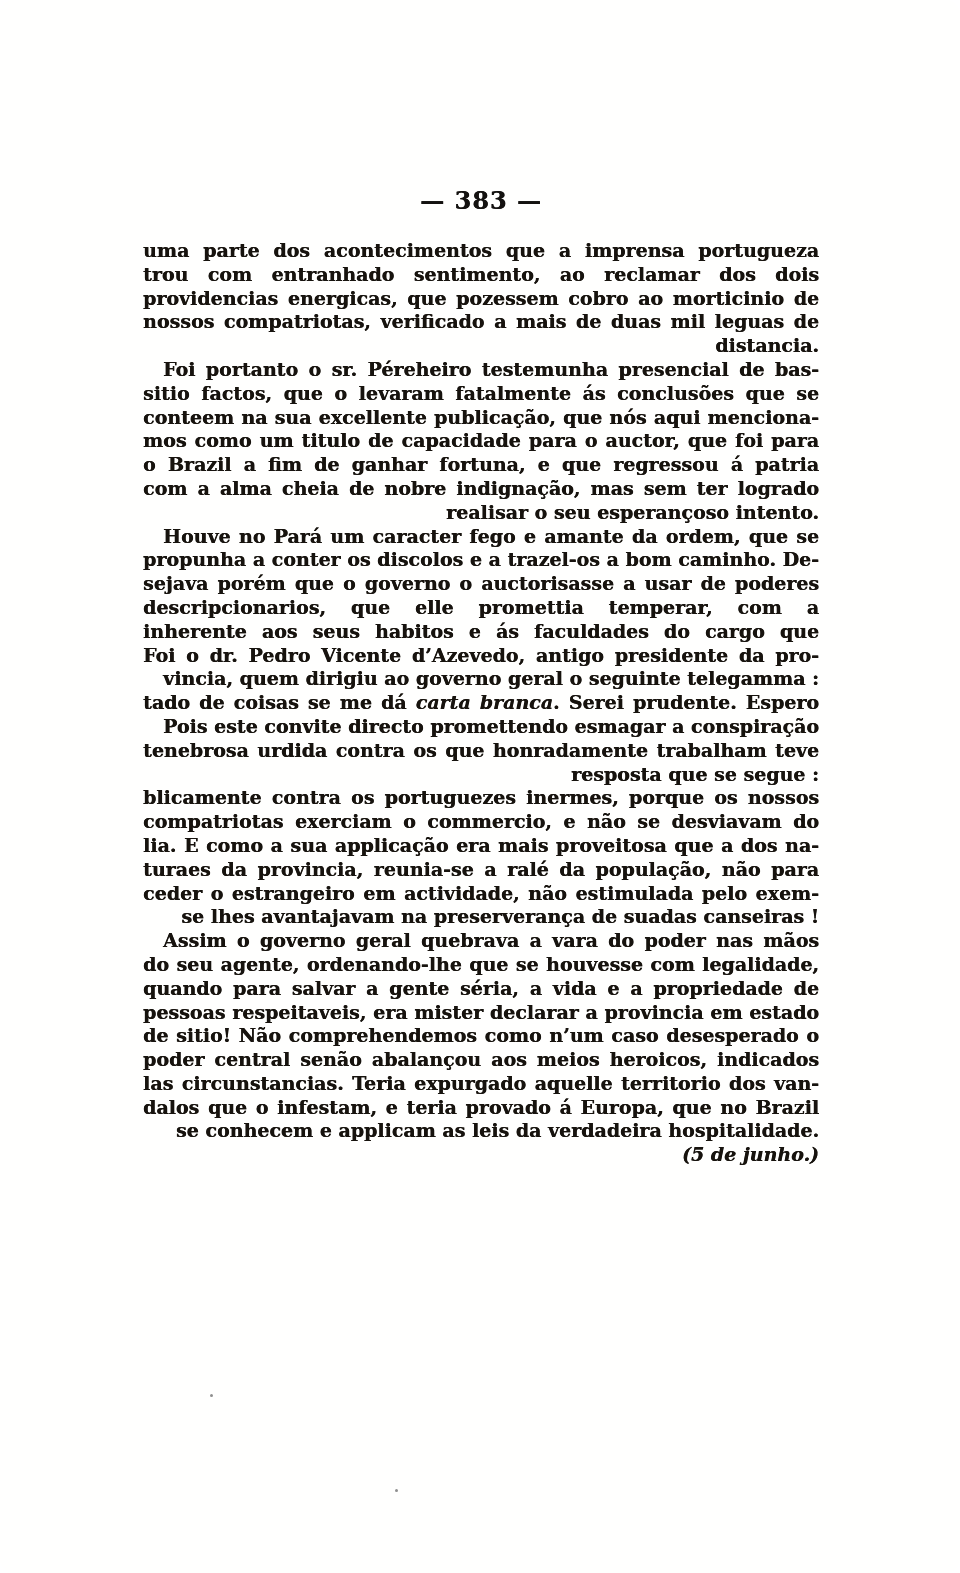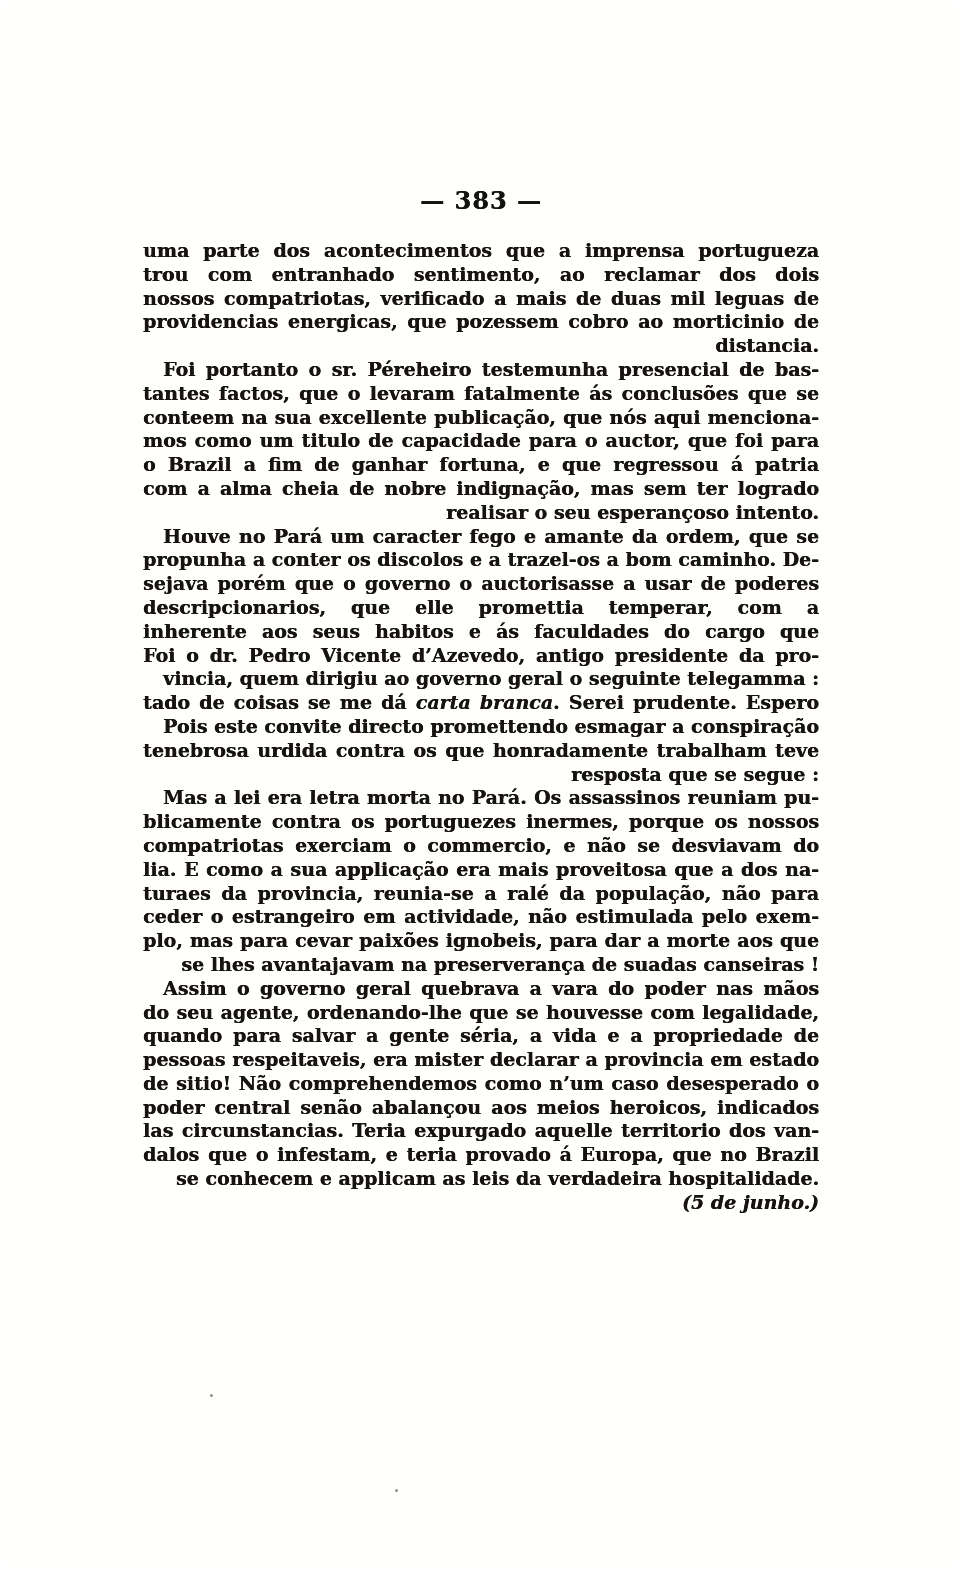--- a/index.html
+++ b/index.html
@@ -67,27 +67,27 @@
 </head>
 <body>
 
 <div class="page">
   <div class="page-header">— 383 —</div>
 
   <div class="text-block">
       <div class="paragraph">
         <div class="line just"><span>uma parte dos acontecimentos que a imprensa portugueza regis-</span></div>
         <div class="line just"><span>trou com entranhado sentimento, ao reclamar dos dois governos</span></div>
+        <div class="line just"><span>providencias energicas, que pozessem cobro ao morticinio de</span></div>
         <div class="line just"><span>nossos compatriotas, verificado a mais de duas mil leguas de</span></div>
-        <div class="line just"><span>providencias energicas, que pozessem cobro ao morticinio de</span></div>
         <div class="line"><span>distancia.</span></div>
       </div>
       <div class="paragraph">
         <div class="line just ind"><span>Foi portanto o sr. Péreheiro testemunha presencial de bas-</span></div>
-        <div class="line just"><span>tantes factos, que o levaram fatalmente ás conclusões que se</span></div>
+        <div class="line just"><span>sitio factos, que o levaram fatalmente ás conclusões que se</span></div>
         <div class="line just"><span>conteem na sua excellente publicação, que nós aqui menciona-</span></div>
         <div class="line just"><span>mos como um titulo de capacidade para o auctor, que foi para</span></div>
         <div class="line just"><span>o Brazil a fim de ganhar fortuna, e que regressou á patria</span></div>
         <div class="line just"><span>com a alma cheia de nobre indignação, mas sem ter logrado</span></div>
         <div class="line"><span>realisar o seu esperançoso intento.</span></div>
       </div>
       <div class="paragraph">
         <div class="line just ind"><span>Houve no Pará um caracter fego e amante da ordem, que se</span></div>
         <div class="line just"><span>propunha a conter os discolos e a trazel-os a bom caminho. De-</span></div>
         <div class="line just"><span>sejava porém que o governo o auctorisasse a usar de poderes</span></div>
@@ -98,27 +98,25 @@
       </div>
       <div class="paragraph">
         <div class="line just"><span>tado de coisas se me dá </span><span class="it">carta branca</span><span>. Serei prudente. Espero</span></div>
       </div>
       <div class="paragraph">
         <div class="line just ind"><span>Pois este convite directo promettendo esmagar a conspiração</span></div>
         <div class="line just"><span>tenebrosa urdida contra os que honradamente trabalham teve a</span></div>
         <div class="line"><span>resposta que se segue :</span></div>
       </div>
       <div class="paragraph">
-        <div class="line just ind"><span>Mas a lei era letra morta no Pará. Os assassinos reuniam pu-</span></div>
         <div class="line just"><span>blicamente contra os portuguezes inermes, porque os nossos</span></div>
         <div class="line just"><span>compatriotas exerciam o commercio, e não se desviavam do tra-</span></div>
         <div class="line just"><span>lia. E como a sua applicação era mais proveitosa que a dos na-</span></div>
         <div class="line just"><span>turaes da provincia, reunia-se a ralé da população, não para ex-</span></div>
         <div class="line just"><span>ceder o estrangeiro em actividade, não estimulada pelo exem-</span></div>
-        <div class="line just"><span>plo, mas para cevar paixões ignobeis, para dar a morte aos que</span></div>
         <div class="line"><span>se lhes avantajavam na preserverança de suadas canseiras !</span></div>
       </div>
       <div class="paragraph">
         <div class="line just ind"><span>Assim o governo geral quebrava a vara do poder nas mãos</span></div>
         <div class="line just"><span>do seu agente, ordenando-lhe que se houvesse com legalidade,</span></div>
         <div class="line just"><span>quando para salvar a gente séria, a vida e a propriedade de</span></div>
         <div class="line just"><span>pessoas respeitaveis, era mister declarar a provincia em estado</span></div>
         <div class="line just"><span>de sitio! Não comprehendemos como n’um caso desesperado o</span></div>
         <div class="line just"><span>poder central senão abalançou aos meios heroicos, indicados pe-</span></div>
         <div class="line just"><span>las circunstancias. Teria expurgado aquelle territorio dos van-</span></div>

